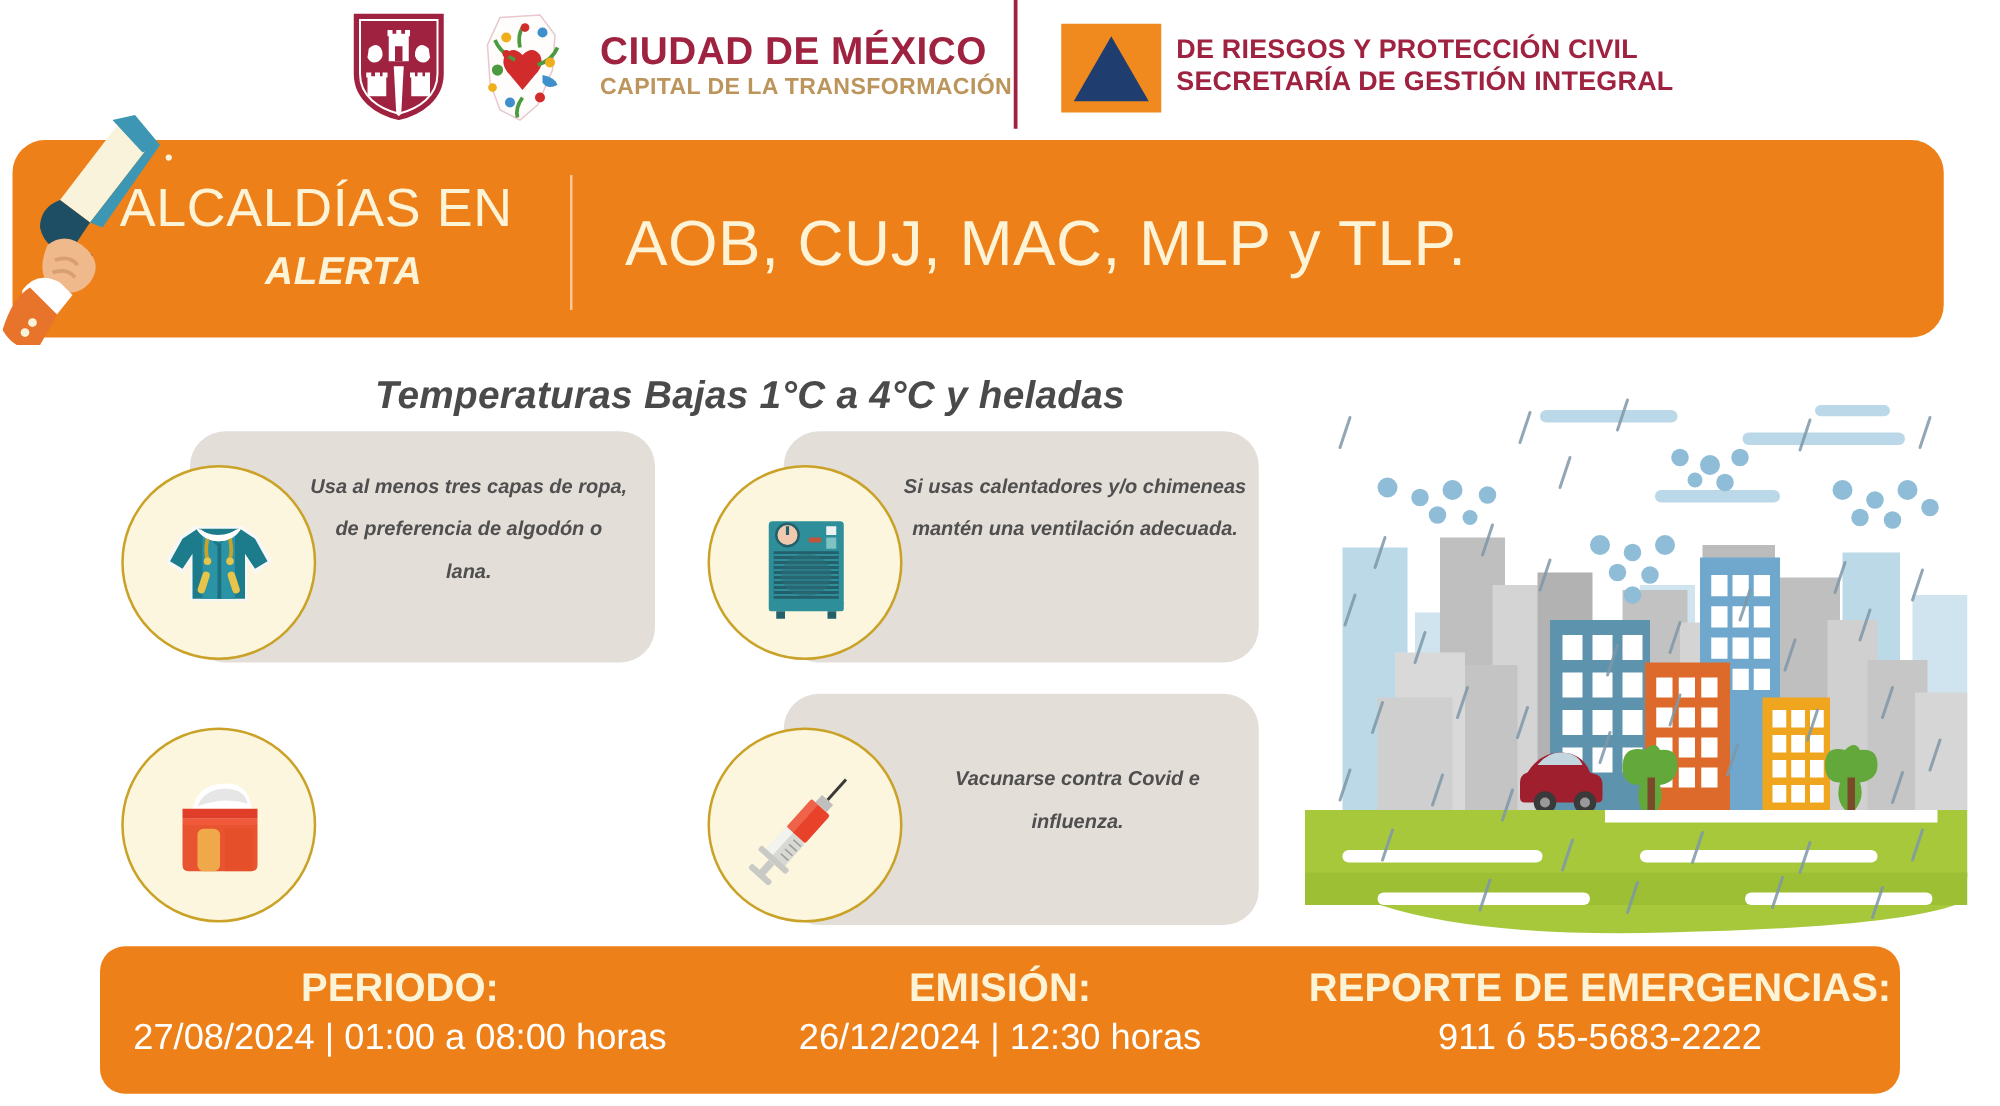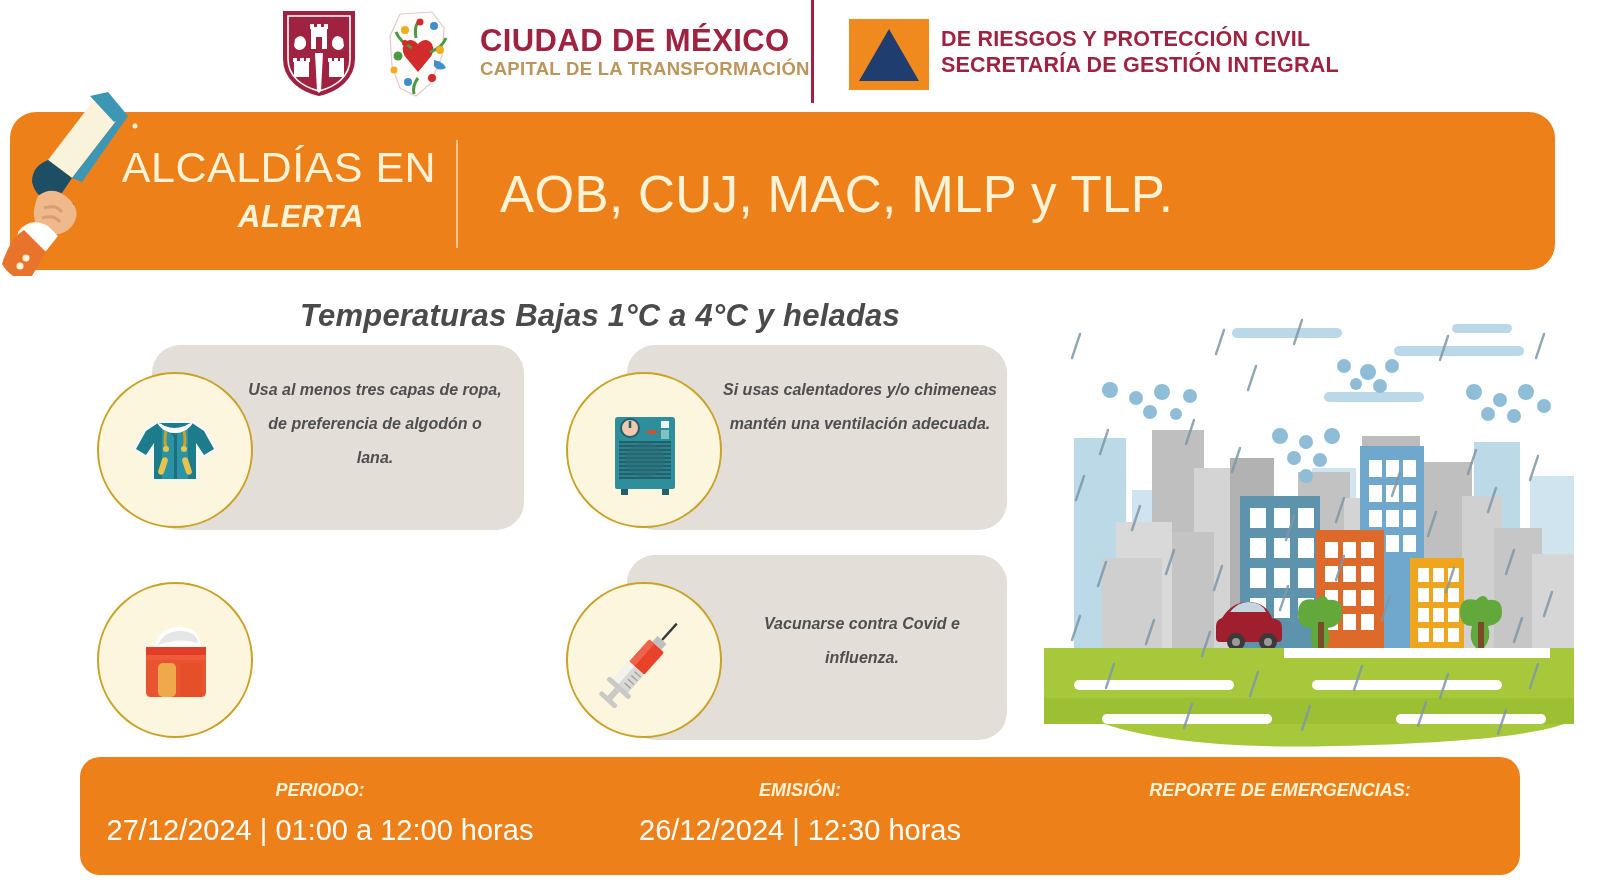--- a/index.html
+++ b/index.html
@@ -44,21 +44,21 @@
   
   .alert-banner {
     position: absolute; left: 10px; top: 112px; width: 1545px; height: 158px;
     background: #EE8019; border-radius: 26px;
   }
   .megaphone {
     position: absolute; left: 2px; top: 86px; width: 175px; height: 190px;
     z-index: 5; pointer-events: none;
   }
   .alert-left {
-    position: absolute; left: 90px; top: 134px; width: 378px; height: 116px;
+    position: absolute; left: 64px; top: 134px; width: 378px; height: 116px;
     display: flex; flex-direction: column; justify-content: center;
     align-items: center; z-index: 2; text-align: center;
   }
   .alert-title-1 {
     font-size: 43px; font-weight: normal; color: #FDF3D7;
     line-height: 50px; letter-spacing: 0.5px; white-space: nowrap;
   }
   .alert-title-2 {
     font-size: 31px; font-weight: bold; font-style: italic; color: #FDF3D7;
     line-height: 50px; letter-spacing: 0.5px; white-space: nowrap; margin-left: 44px;
@@ -119,21 +119,21 @@
   
   .footer-bar {
     position: absolute; left: 80px; top: 757px; width: 1440px; height: 118px;
     background: #EE8019; border-radius: 20px;
     display: flex; align-items: flex-start;
   }
   .foot-col {
     flex: 1; text-align: center; padding-top: 14px;
   }
   .foot-label {
-    font-size: 18px; font-weight: bold; font-style: italic;
+    font-size: 32px; font-weight: bold; 
     color: #FDF3D7; line-height: 38px; white-space: nowrap;
   }
   .foot-value {
     font-size: 29px; color: #FFFFFF; line-height: 42px; white-space: nowrap;
   }
 </style>
 </head>
 <body>
 
 <div class="page">
@@ -537,24 +537,25 @@
           <line x1="266" y1="406" x2="258" y2="430"></line>
         <line x1="382" y1="402" x2="374" y2="426"></line>
           <line x1="462" y1="410" x2="454" y2="434"></line>
       </g>
     </g>
   </svg>
 
   <div class="footer-bar">
     <div class="foot-col">
       <div class="foot-label">PERIODO:</div>
-      <div class="foot-value">27/12/2024 | 01:00 a 12:00 horas</div>
+      <div class="foot-value">27/08/2024 | 01:00 a 08:00 horas</div>
     </div>
     <div class="foot-col">
       <div class="foot-label">EMISIÓN:</div>
       <div class="foot-value">26/12/2024 | 12:30 horas</div>
     </div>
     <div class="foot-col">
       <div class="foot-label">REPORTE DE EMERGENCIAS:</div>
+      <div class="foot-value">911 ó 55-5683-2222</div>
     </div>
   </div>
 
 </div>
 
 </body></html>

